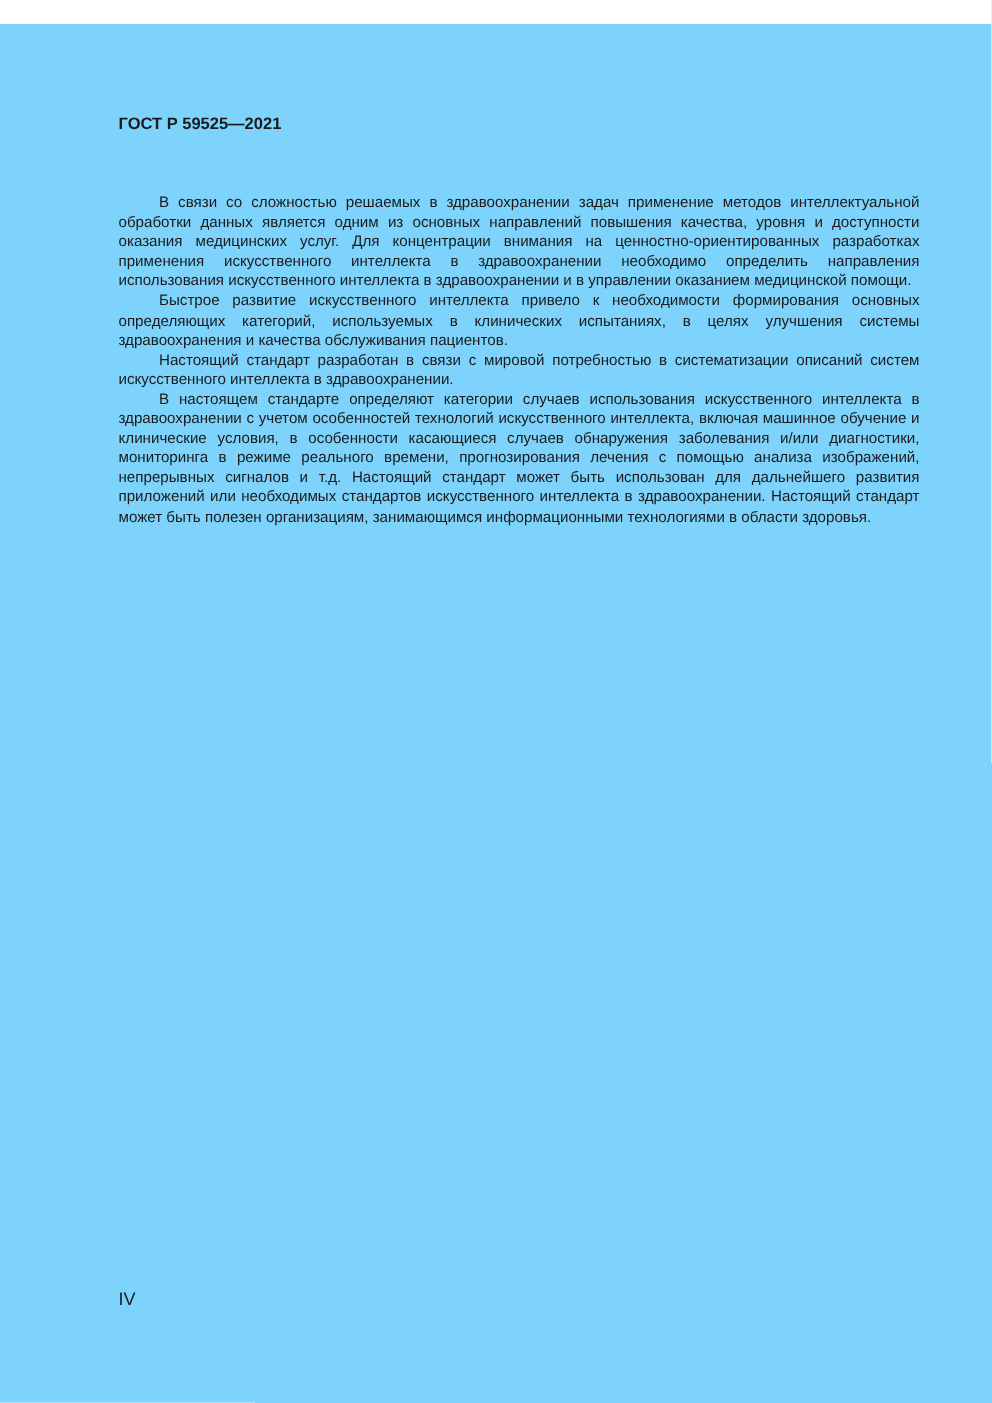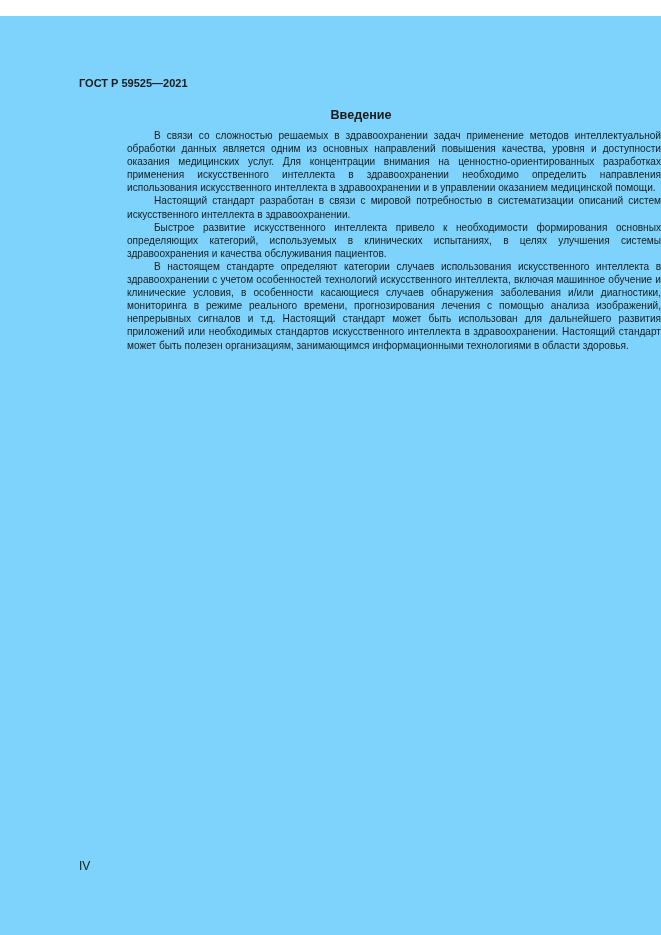--- a/index.html
+++ b/index.html
@@ -41,39 +41,37 @@
     box-sizing: border-box;
   }
   .body-text {
     position: absolute;
     left: 79px;
     top: 113px;
     width: 534px;
     font-size: 10.1px;
     line-height: 13.1px;
     text-align: justify;
-    margin-left: 48px;
   }
   .body-text p {
     margin: 0;
     text-indent: 27px;
   }
   .page-number {
     position: absolute;
     left: 79px;
     top: 843px;
     font-size: 12px;
   }
 </style>
 </head>
 <body>
 
 <div class="page">
   <div class="doc-header">ГОСТ Р 59525—2021</div>
-  <div class="section-title">Введение</div>
   <div class="body-text">
     <p>В связи со сложностью решаемых в здравоохранении задач применение методов интеллектуальной обработки данных является одним из основных направлений повышения качества, уровня и доступности оказания медицинских услуг. Для концентрации внимания на ценностно-ориентированных разработках применения искусственного интеллекта в здравоохранении необходимо определить направления использования искусственного интеллекта в здравоохранении и в управлении оказанием медицинской помощи.</p>
+    <p>Быстрое развитие искусственного интеллекта привело к необходимости формирования основных определяющих категорий, используемых в клинических испытаниях, в целях улучшения системы здравоохранения и качества обслуживания пациентов.</p>
     <p>Настоящий стандарт разработан в связи с мировой потребностью в систематизации описаний систем искусственного интеллекта в здравоохранении.</p>
-    <p>Быстрое развитие искусственного интеллекта привело к необходимости формирования основных определяющих категорий, используемых в клинических испытаниях, в целях улучшения системы здравоохранения и качества обслуживания пациентов.</p>
     <p>В настоящем стандарте определяют категории случаев использования искусственного интеллекта в здравоохранении с учетом особенностей технологий искусственного интеллекта, включая машинное обучение и клинические условия, в особенности касающиеся случаев обнаружения заболевания и/или диагностики, мониторинга в режиме реального времени, прогнозирования лечения с помощью анализа изображений, непрерывных сигналов и т.д. Настоящий стандарт может быть использован для дальнейшего развития приложений или необходимых стандартов искусственного интеллекта в здравоохранении. Настоящий стандарт может быть полезен организациям, занимающимся информационными технологиями в области здоровья.</p>
   </div>
   <div class="page-number">IV</div>
 </div>
 
 </body></html>

